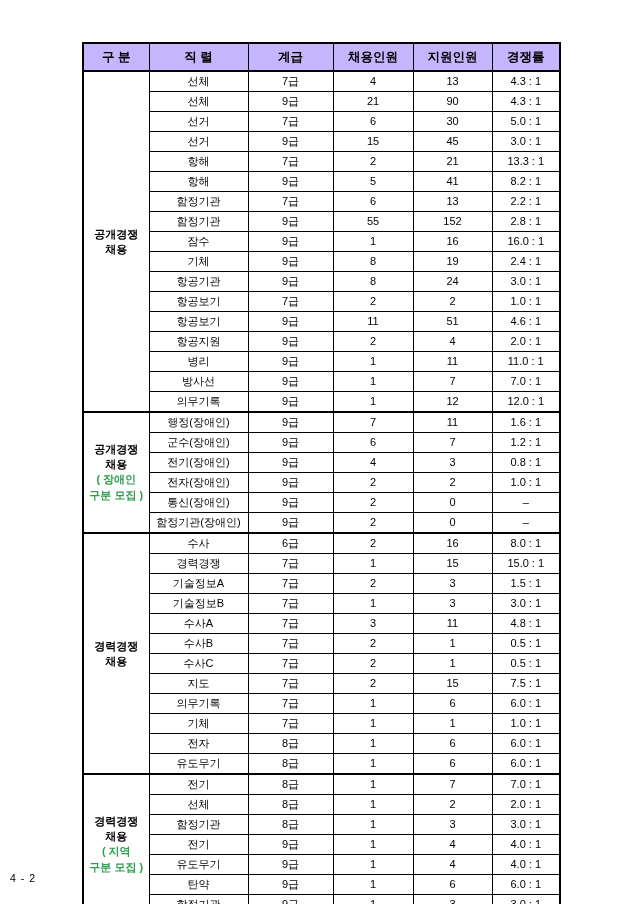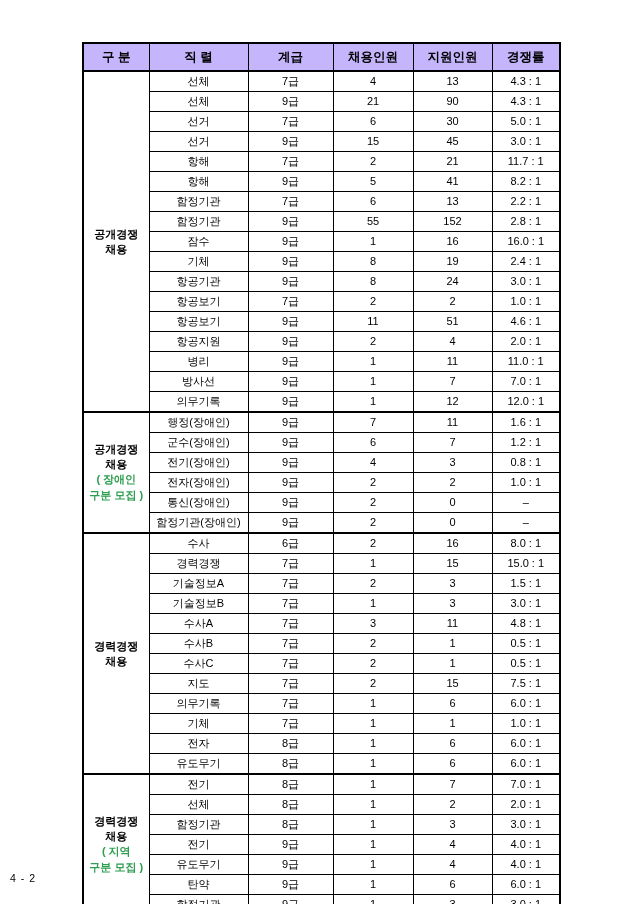--- a/index.html
+++ b/index.html
@@ -125,21 +125,21 @@
         <td>9급</td>
         <td>15</td>
         <td>45</td>
         <td>3.0 : 1</td>
       </tr>
       <tr>
         <td>항해</td>
         <td>7급</td>
         <td>2</td>
         <td>21</td>
-        <td>11.7 : 1</td>
+        <td>13.3 : 1</td>
       </tr>
       <tr>
         <td>항해</td>
         <td>9급</td>
         <td>5</td>
         <td>41</td>
         <td>8.2 : 1</td>
       </tr>
       <tr>
         <td>함정기관</td>

